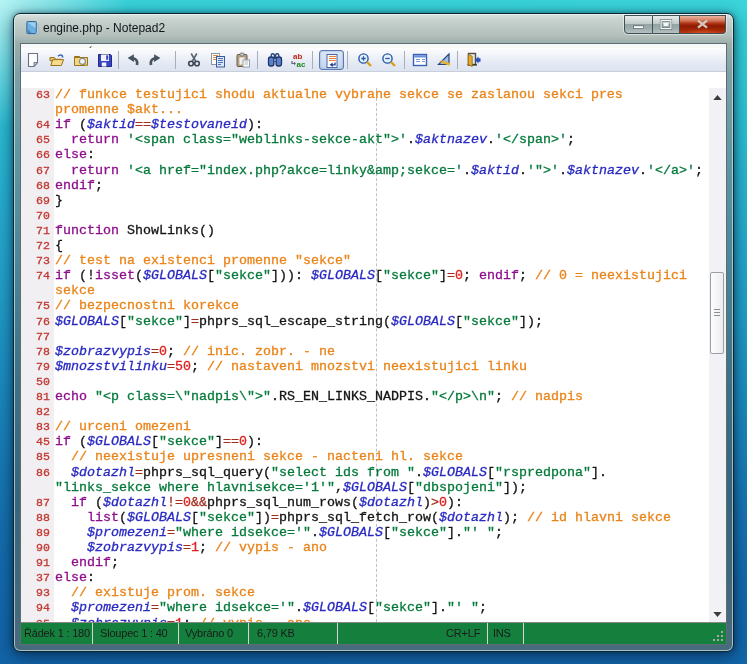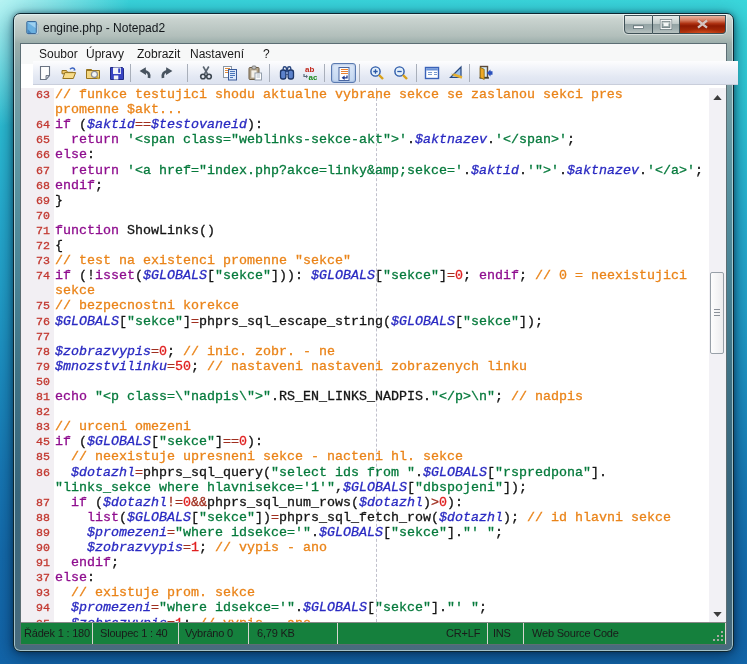--- a/index.html
+++ b/index.html
@@ -26,23 +26,23 @@
 .btn.min { width:29px; }
 .btn.max { width:27px; }
 .btn.close { width:46px; border-radius:0 0 4px 0;
   background:radial-gradient(ellipse 42% 30% at 50% 103%, rgba(242,100,44,.5), rgba(242,96,40,0) 100%),linear-gradient(180deg,#e9b6a2 0%,#d67d60 25%,#ad3010 45%,#8e1a02 58%,#9e2606 80%,#b83810 100%);
 }
 .glyph { position:absolute; left:0; top:0; width:100%; height:100%; }
 
 .client { position:absolute; left:6px; top:29px; right:6px; bottom:6px; background:#fff; border:1px solid #5c6e74; }
 .menubar { position:absolute; left:0; top:0; width:100%; height:20px; background:#f7f8f8; font-size:12px; color:#1a1a1a; }
 .menubar span { position:absolute; top:3px; }
-.toolbar { position:absolute; left:0; top:17px; width:100%; height:24px;
+.toolbar { position:absolute; left:0; top:4px; width:100%; height:24px;
   background:linear-gradient(180deg,#fdfdfe 0%,#eef1f8 40%,#e3e8f3 70%,#dde3f0 100%);
-  border-bottom:1px solid #c9cedb;margin-left:12px; }
+  border-bottom:1px solid #c9cedb; }
 .ticon { position:absolute; top:4px; width:16px; height:16px; }
 .tsep { position:absolute; top:3px; width:1px; height:18px; background:#a9afba; }
 .wrapbtn { position:absolute; top:2px; width:25px; height:20px; padding:1.5px 4px;
   background:linear-gradient(180deg,#dce8f8,#c2d6f0); border:1px solid #5a7ab0; border-radius:3px;
   box-shadow:inset 0 0 2px rgba(40,80,160,.5); }
 
 .editor { position:absolute; left:0; top:44px; right:0; bottom:22px; background:#fff; overflow:hidden;
   font-family:"Liberation Mono",monospace; font-size:13.33px; -webkit-text-stroke:0.3px; }
 .margin { position:absolute; left:0; top:0; width:33px; height:100%; background:#f2eff3; }
 .marker { position:absolute; left:355px; top:0; width:0px; height:100%; border-left:1px dashed #c0c0cc; }
@@ -222,21 +222,21 @@
 <div class="row" style="top:119.80px"><span class="ln">70</span><span class="cd"></span></div>
 <div class="row" style="top:134.90px"><span class="ln">71</span><span class="cd"><span class="k">function</span> ShowLinks()</span></div>
 <div class="row" style="top:150.00px"><span class="ln">72</span><span class="cd">{</span></div>
 <div class="row" style="top:165.10px"><span class="ln">73</span><span class="cd"><span class="c">// test na existenci promenne "sekce"</span></span></div>
 <div class="row" style="top:180.20px"><span class="ln">74</span><span class="cd"><span class="k">if</span> (!<span class="k">isset</span>(<span class="v">$GLOBALS</span>[<span class="s">"sekce"</span>])): <span class="v">$GLOBALS</span>[<span class="s">"sekce"</span>]<span class="o">=</span><span class="n">0</span>; <span class="k">endif</span>; <span class="c">// 0 = neexistujici</span></span></div>
 <div class="row" style="top:195.30px"><span class="cd"><span class="c">sekce</span></span></div>
 <div class="row" style="top:210.40px"><span class="ln">75</span><span class="cd"><span class="c">// bezpecnostni korekce</span></span></div>
 <div class="row" style="top:225.50px"><span class="ln">76</span><span class="cd"><span class="v">$GLOBALS</span>[<span class="s">"sekce"</span>]<span class="o">=</span>phprs_sql_escape_string(<span class="v">$GLOBALS</span>[<span class="s">"sekce"</span>]);</span></div>
 <div class="row" style="top:240.60px"><span class="ln">77</span><span class="cd"></span></div>
 <div class="row" style="top:255.70px"><span class="ln">78</span><span class="cd"><span class="v">$zobrazvypis</span><span class="o">=</span><span class="n">0</span>; <span class="c">// inic. zobr. - ne</span></span></div>
-<div class="row" style="top:270.80px"><span class="ln">79</span><span class="cd"><span class="v">$mnozstvilinku</span><span class="o">=</span><span class="n">50</span>; <span class="c">// nastaveni nastaveni zobrazenych linku</span></span></div>
+<div class="row" style="top:270.80px"><span class="ln">79</span><span class="cd"><span class="v">$mnozstvilinku</span><span class="o">=</span><span class="n">50</span>; <span class="c">// nastaveni mnozstvi neexistujici linku</span></span></div>
 <div class="row" style="top:285.90px"><span class="ln">50</span><span class="cd"></span></div>
 <div class="row" style="top:301.00px"><span class="ln">81</span><span class="cd"><span class="k">echo</span> <span class="s">"&lt;p class=\"nadpis\"&gt;"</span>.RS_EN_LINKS_NADPIS.<span class="s">"&lt;/p&gt;\n"</span>; <span class="c">// nadpis</span></span></div>
 <div class="row" style="top:316.10px"><span class="ln">82</span><span class="cd"></span></div>
 <div class="row" style="top:331.20px"><span class="ln">83</span><span class="cd"><span class="c">// urceni omezeni</span></span></div>
 <div class="row" style="top:346.30px"><span class="ln">45</span><span class="cd"><span class="k">if</span> (<span class="v">$GLOBALS</span>[<span class="s">"sekce"</span>]<span class="o">==</span><span class="n">0</span>):</span></div>
 <div class="row" style="top:361.40px"><span class="ln">85</span><span class="cd">  <span class="c">// neexistuje upresneni sekce - nacteni hl. sekce</span></span></div>
 <div class="row" style="top:376.50px"><span class="ln">86</span><span class="cd">  <span class="v">$dotazhl</span><span class="o">=</span>phprs_sql_query(<span class="s">"select ids from "</span>.<span class="v">$GLOBALS</span>[<span class="s">"rspredpona"</span>].</span></div>
 <div class="row" style="top:391.60px"><span class="cd"><span class="s">"links_sekce where hlavnisekce='1'"</span>,<span class="v">$GLOBALS</span>[<span class="s">"dbspojeni"</span>]);</span></div>
 <div class="row" style="top:406.70px"><span class="ln">87</span><span class="cd">  <span class="k">if</span> (<span class="v">$dotazhl</span><span class="o">!=</span><span class="n">0</span><span class="o">&amp;&amp;</span>phprs_sql_num_rows(<span class="v">$dotazhl</span>)<span class="o">&gt;</span><span class="n">0</span>):</span></div>
 <div class="row" style="top:421.80px"><span class="ln">88</span><span class="cd">    <span class="k">list</span>(<span class="v">$GLOBALS</span>[<span class="s">"sekce"</span>])<span class="o">=</span>phprs_sql_fetch_row(<span class="v">$dotazhl</span>); <span class="c">// id hlavni sekce</span></span></div>
@@ -263,21 +263,20 @@
             <path d="M8.5 12l-4.2-5h8.4z" fill="#3c3c3c"></path>
           </svg></div>
     </div>
     <div class="statusbar">
 <div class="scell" style="left:0px;width:72px"><span style="padding-left:3px">Řádek 1 : 180</span></div>
 <div class="scell" style="left:72px;width:86px"><span style="padding-left:7px">Sloupec 1 : 40</span></div>
 <div class="scell" style="left:158px;width:70px"><span style="padding-left:6px">Vybráno 0</span></div>
 <div class="scell" style="left:228px;width:89px"><span style="padding-left:8px">6,79 KB</span></div>
 <div class="scell" style="left:418px;width:49px"><span style="padding-left:7px">CR+LF</span></div>
 <div class="scell" style="left:467px;width:36px"><span style="padding-left:5px">INS</span></div>
-<div class="scell" style="left:503px;width:202px"><span style="padding-left:8px">Web Source Code</span></div>
       <svg class="gripdots" width="12" height="12">
           <g fill="#aaa8a4">
             <rect x="9" y="9" width="2" height="2"></rect>
             <rect x="9" y="5" width="2" height="2"></rect>
             <rect x="5" y="9" width="2" height="2"></rect>
             <rect x="9" y="1" width="2" height="2"></rect>
             <rect x="1" y="9" width="2" height="2"></rect>
             <rect x="5" y="5" width="2" height="2"></rect>
           </g>
         </svg>

